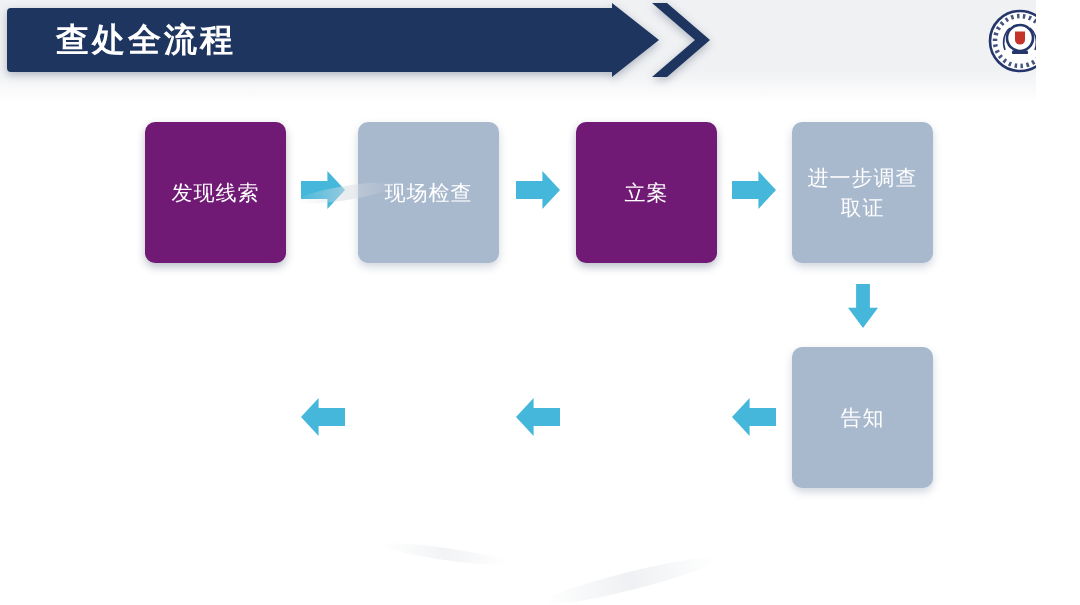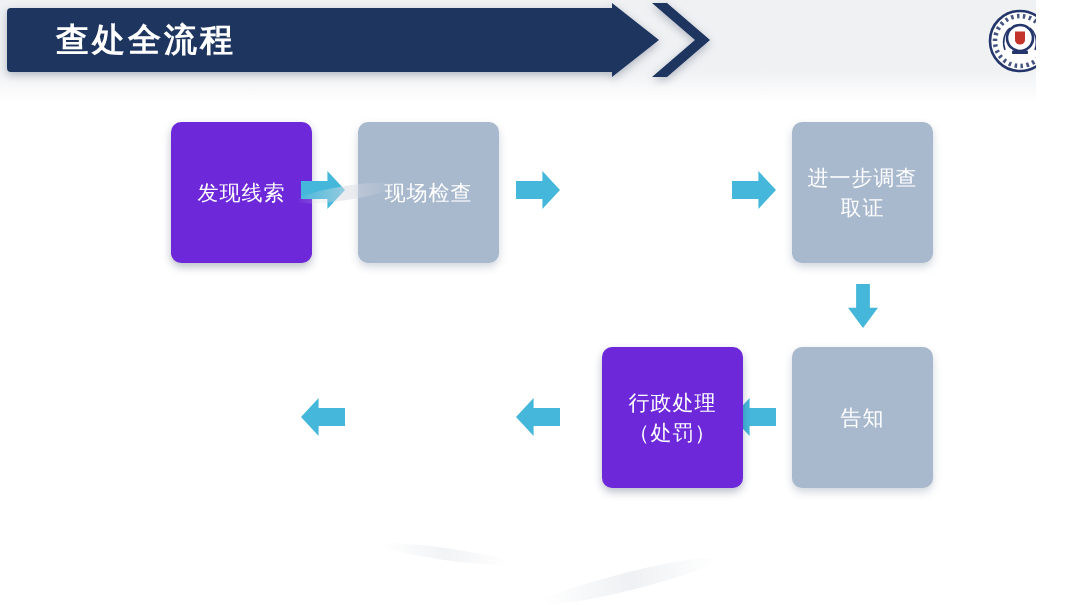--- a/index.html
+++ b/index.html
@@ -16,21 +16,21 @@
     position:absolute;left:56px;top:8px;height:64px;display:flex;align-items:center;
     color:#ffffff;font-size:33px;font-weight:bold;letter-spacing:3px;
   }
   .logo{position:absolute;left:988px;top:9px;}
   
   .fbox{
     position:absolute;width:141px;height:141px;border-radius:10px;
     display:flex;align-items:center;justify-content:center;text-align:center;
     color:#ffffff;font-size:21px;line-height:1.4;letter-spacing:1px;white-space:pre-line;
   }
-  .dark{background:#6d28d9;box-shadow:0 4px 9px rgba(28,42,76,.30);margin-left:26px;}
+  .dark{background:#701a75;box-shadow:0 4px 9px rgba(28,42,76,.30);}
   .light{background:#a8b8cd;box-shadow:0 4px 9px rgba(112,128,152,.32);}
   .c1{left:145px}.c2{left:358px}.c3{left:576px}.c4{left:792px}
   .r1{top:122px}.r2{top:347px}
   
   .arrow{position:absolute;background:#45b7db;}
   .arrow-right{width:44px;height:38px;
     clip-path:polygon(0 26%,60% 26%,60% 0,100% 50%,60% 100%,60% 74%,0 74%);}
   .arrow-left{width:44px;height:38px;
     clip-path:polygon(100% 26%,40% 26%,40% 0,0 50%,40% 100%,40% 74%,100% 74%);}
   .arrow-down{width:30px;height:44px;
@@ -73,36 +73,35 @@
   </svg>
 
   <div class="fbox dark c1 r1">
     <span>发现线索</span>
   </div>
   <div class="arrow arrow-right ar1"></div>
   <div class="fbox light c2 r1">
     <span>现场检查</span>
   </div>
   <div class="arrow arrow-right ar2"></div>
+  <div class="fbox dark c3 r1">
+    <span>立案</span>
+  </div>
   <div class="arrow arrow-right ar3"></div>
   <div class="fbox light c4 r1">
     <span>进一步调查
 取证</span>
   </div>
 
   <div class="arrow arrow-down ad1"></div>
 
   <div class="fbox light c4 r2">
     <span>告知</span>
   </div>
   <div class="arrow arrow-left al1"></div>
-  <div class="fbox dark c3 r2">
-    <span>行政处理
-（处罚）</span>
-  </div>
   <div class="arrow arrow-left al2"></div>
   <div class="arrow arrow-left al3"></div>
 
   <div class="swoosh sw1"></div>
   <div class="swoosh sw2"></div>
   <div class="swoosh sw3"></div>
 
   <div class="edge-line"></div>
 
 </div>

